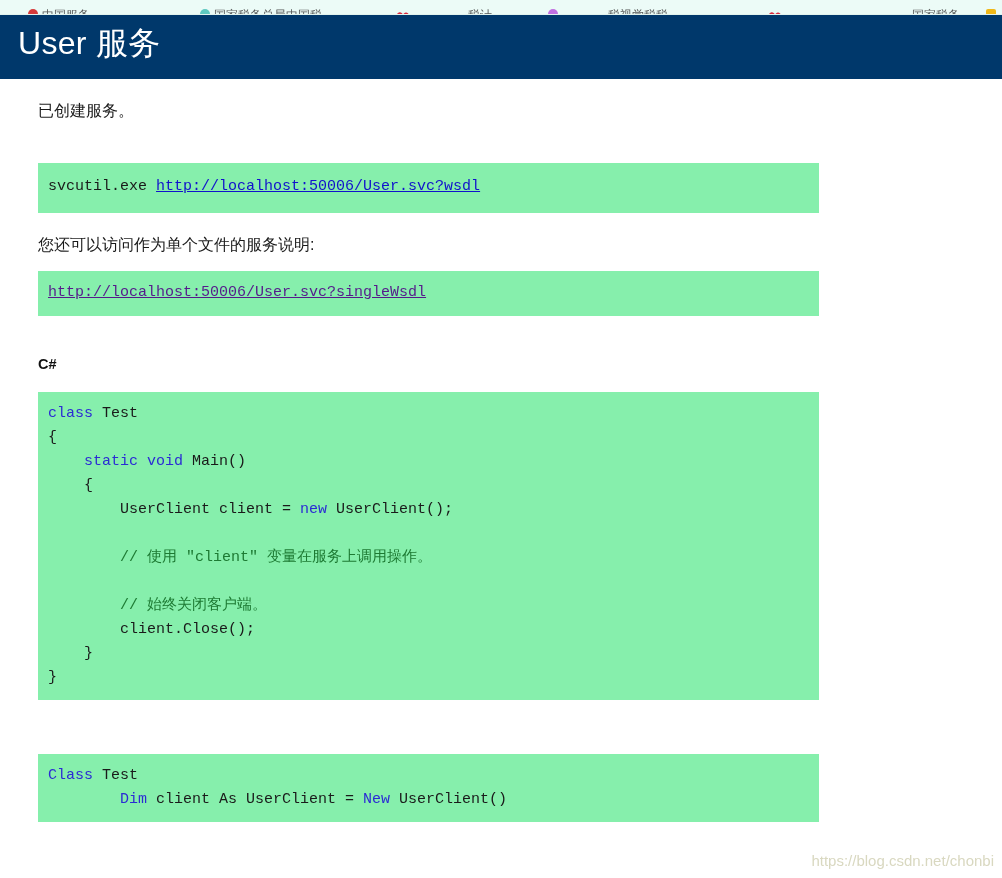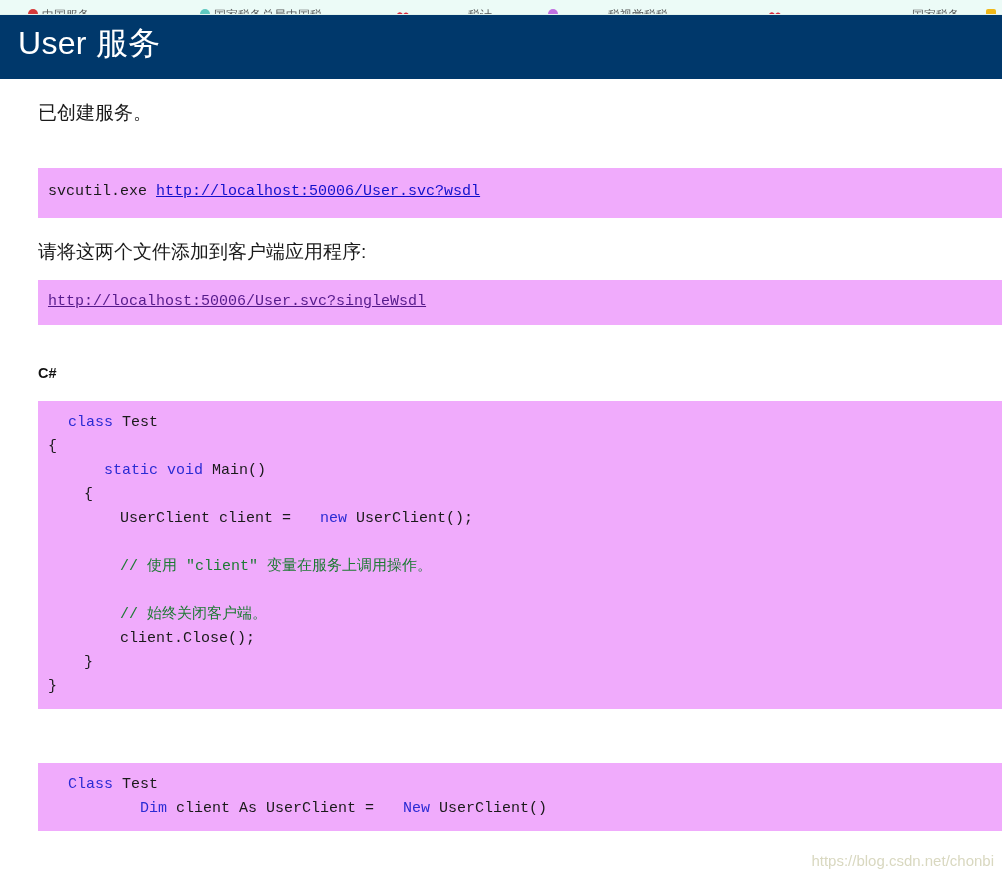--- a/index.html
+++ b/index.html
@@ -85,54 +85,54 @@
     line-height: 1;
   }
 
   
   .content {
     padding: 0 0 0 38px;
     box-sizing: border-box;
   }
   p.body-text {
     margin: 0;
-    font-size: 19px;
+    font-size: 16px;
     color: #1a1a1a;
     line-height: 1.5;
   }
   .spacer-1 { height: 20px; }
   .spacer-2 { height: 14px; }
 
   
   .code-block {
-    background: #f0abfc;
+    background: #86efac;
     margin: 0;
     margin-left: 0;
-    width: 964px;
+    width: 781px;
     box-sizing: border-box;
     padding: 10px 0 10px 10px;
     font-family: "Liberation Mono", "DejaVu Sans Mono", monospace;
     font-size: 15px;
     line-height: 24px;
     color: #1a1a1a;
     white-space: pre;
   }
   .code-block.cmd { padding: 12px 0 14px 10px; }
   .code-block.url-only { padding: 10px 12px 11px 10px; }
 
   a.link-unvisited {
     color: #1111cc;
     text-decoration: underline;
   }
   a.link-visited {
     color: #551a8b;
     text-decoration: underline;
   }
 
-  .kw  { color: #2b2bd4; margin-left: 20px; }
+  .kw  { color: #2b2bd4; }
   .cmt { color: #1d7a33; }
 
   h3.lang-title {
     margin: 0;
     font-size: 14.5px;
     font-weight: bold;
     color: #111111;
     font-family: "Liberation Sans", sans-serif;
   }
 
@@ -189,21 +189,21 @@
 
   <div class="spacer-1"></div>
   <p class="body-text">已创建服务。</p>
 
   <div class="spacer-1"></div>
 
   <div class="spacer-1"></div>
   <div class="code-block cmd"><span>svcutil.exe </span><a class="link-unvisited" href="#">http://localhost:50006/User.svc?wsdl</a></div>
 
   <div class="spacer-1"></div>
-  <p class="body-text">请将这两个文件添加到客户端应用程序:</p>
+  <p class="body-text">您还可以访问作为单个文件的服务说明:</p>
 
   <div class="spacer-2"></div>
   <div class="code-block url-only"><a class="link-visited" href="#">http://localhost:50006/User.svc?singleWsdl</a></div>
 
   <div class="spacer-1"></div>
 
   <div class="spacer-1"></div>
   <h3 class="lang-title">C#</h3>
 
   <div class="spacer-1"></div>

